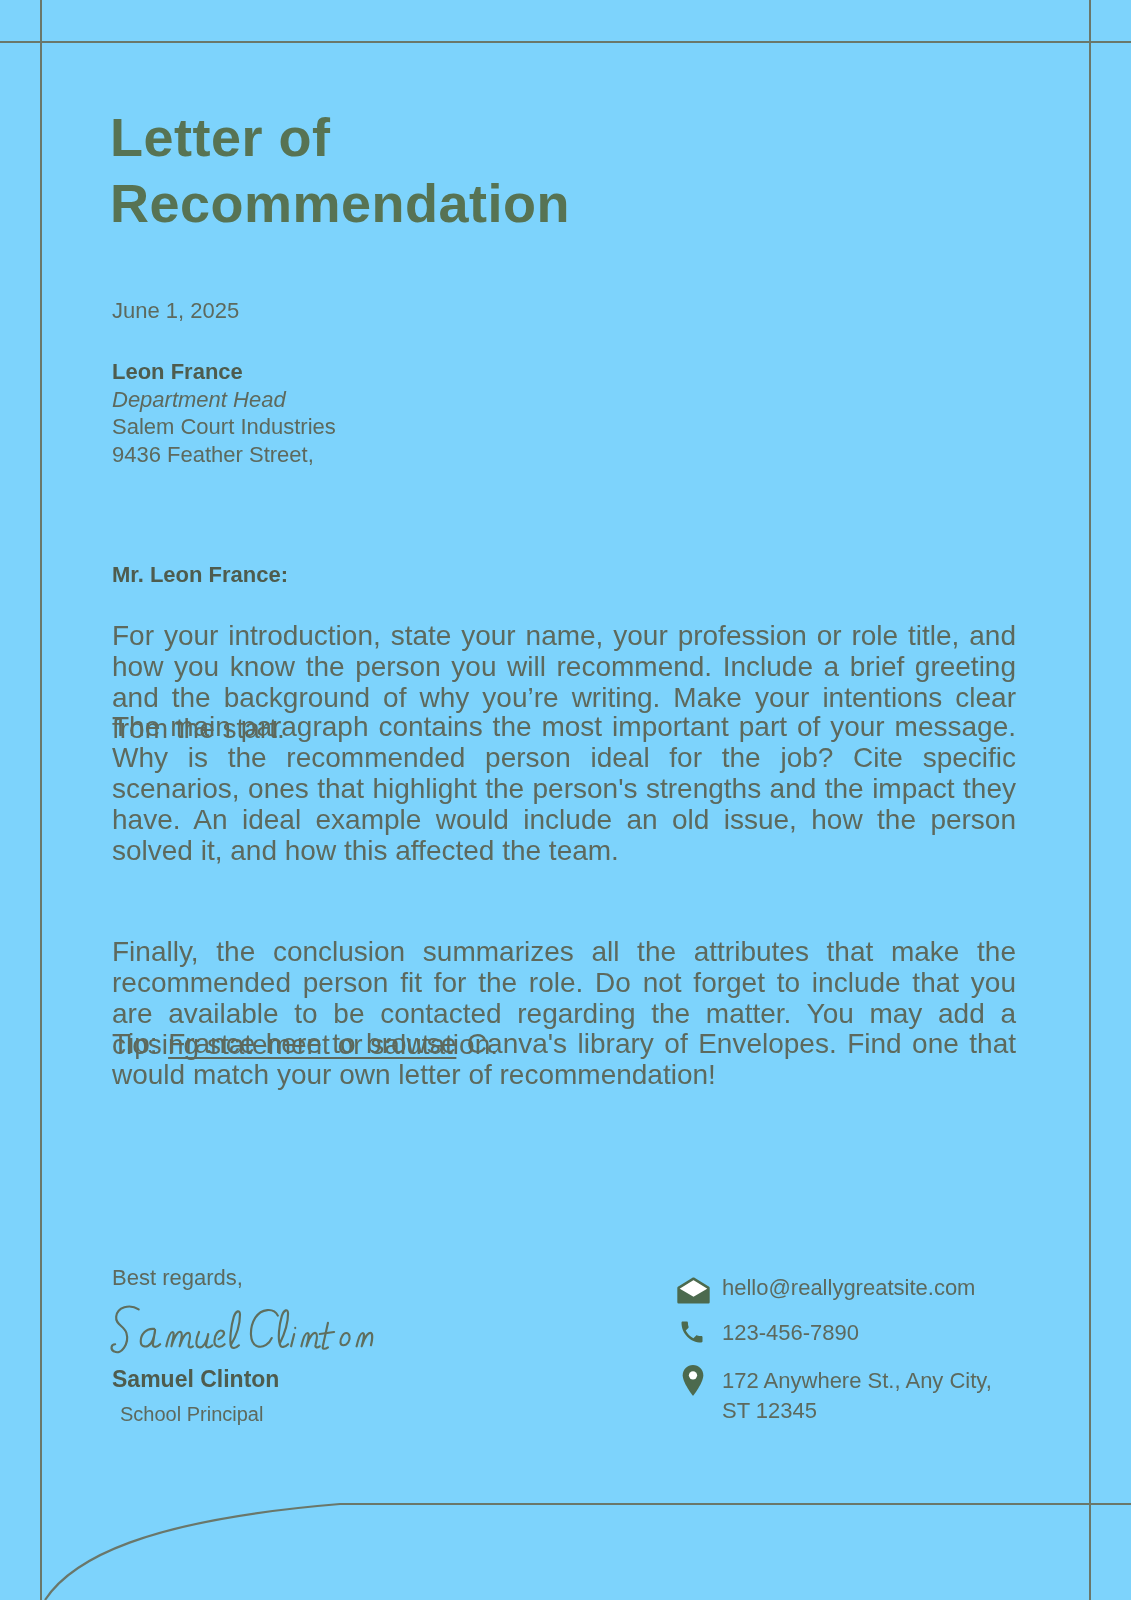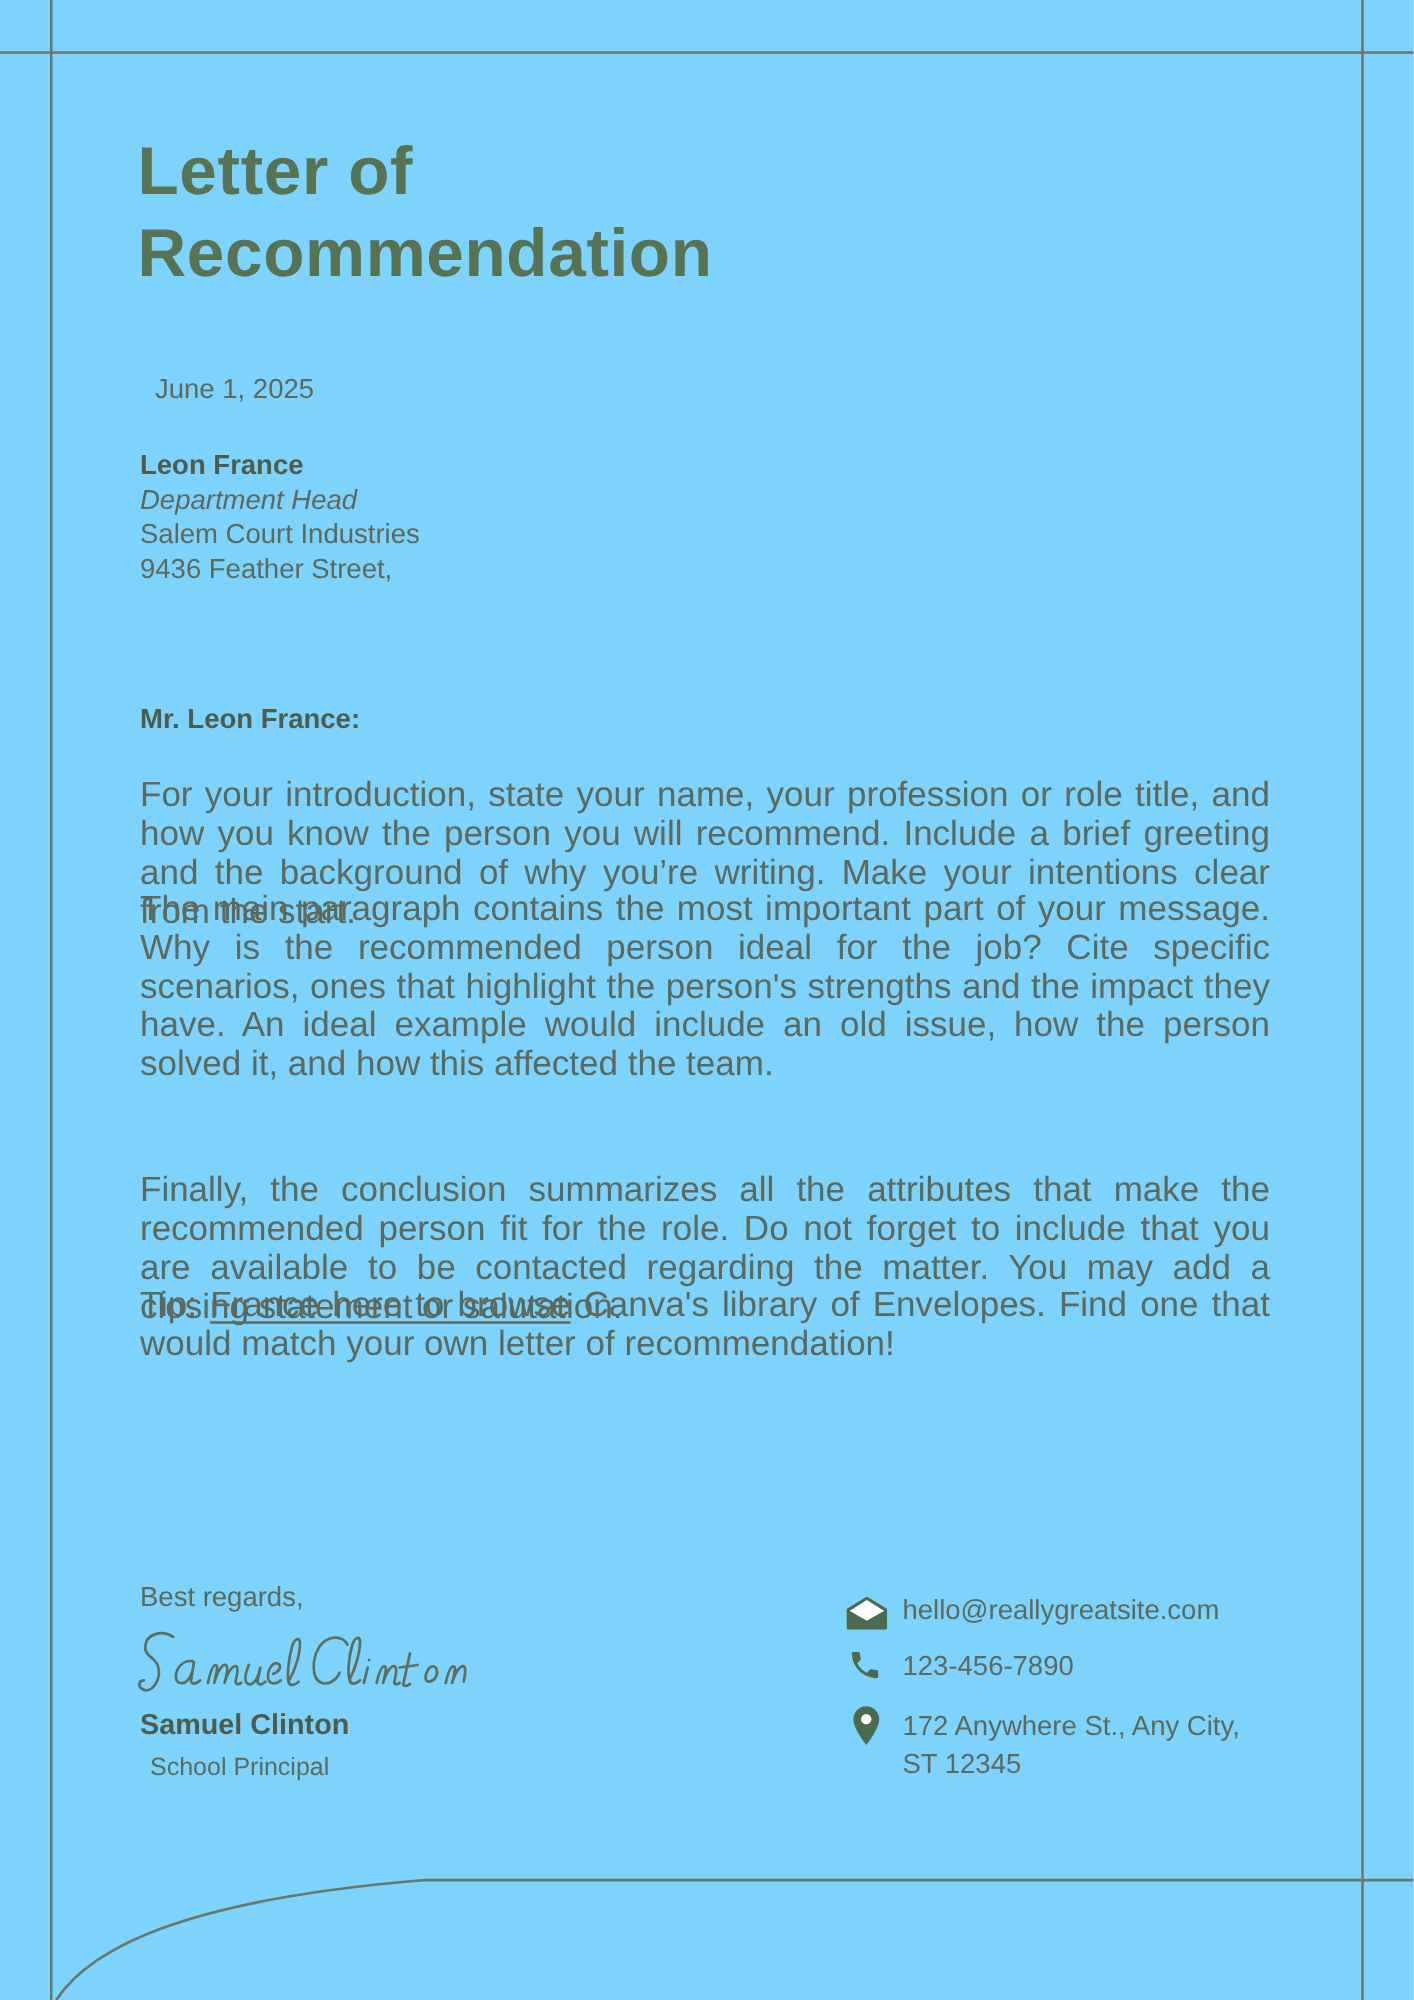--- a/index.html
+++ b/index.html
@@ -17,21 +17,21 @@
   .vline.right{left:1089px;}
   .hline{position:absolute;left:0;right:0;height:2px;background:#6a776a;top:41px;}
   .bottom-curve{position:absolute;left:0;top:1495px;width:1131px;height:105px;}
   
   .abs{position:absolute;}
   .title{
     left:110px;top:104px;width:600px;
     font-size:54px;line-height:66px;font-weight:bold;
     color:#577353;letter-spacing:.5px;
   }
-  .date{left:112px;top:297px;font-size:22px;line-height:28px;margin-left:12px;}
+  .date{left:112px;top:297px;font-size:22px;line-height:28px;}
   .recipient{left:112px;top:358px;font-size:22px;line-height:27.5px;}
   .recipient .name{font-weight:bold;color:#4e5c4e;}
   .recipient .role{font-style:italic;}
   .salutation{left:112px;top:561px;font-size:22px;line-height:28px;font-weight:bold;color:#4e5c4e;text-align:center;}
   .para{
     left:112px;width:904px;
     font-size:28px;line-height:31px;
     text-align:justify;
   }
   .p1{top:620px;} .p2{top:711px;} .p3{top:903px;margin-top:33px;} .tip{top:1028px;}

